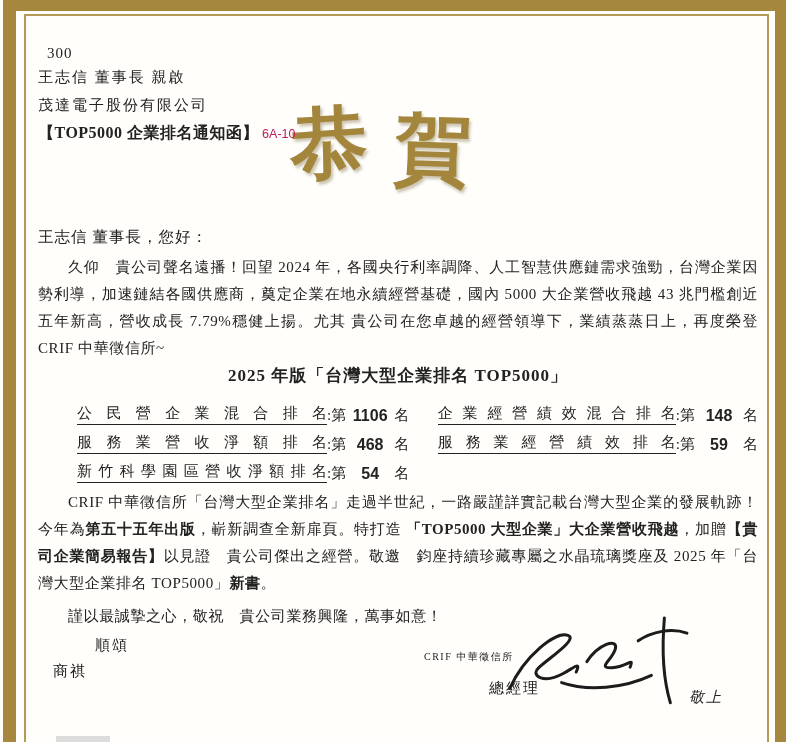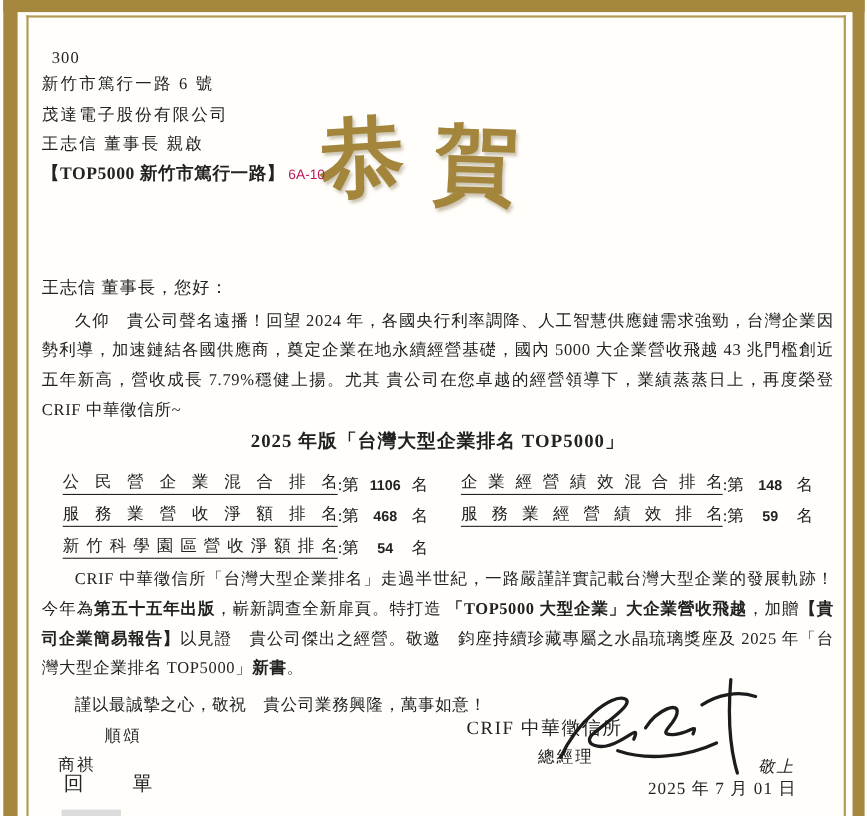--- a/index.html
+++ b/index.html
@@ -48,35 +48,36 @@
 
   
   .rank-table{margin:8px 0 0 19px;}
   .rank-row{display:flex;height:29px;align-items:flex-end;}
   .rank-cell{font-size:15px;white-space:nowrap;}
   .rank-cell.left{width:362px;}
   .rank-label{
     display:inline-block;text-align:justify;text-align-last:justify;
     border-bottom:1px solid #222;padding-bottom:1px;vertical-align:bottom;
     font-size:15px;
+    margin-left:20px;
   }
   .rank-cell.left  .rank-label{width:250px;}
   .rank-cell.right .rank-label{width:238px;}
   .rank-value{
     font-family:"Liberation Sans","DejaVu Sans",sans-serif;
-    font-weight:bold;font-size:13px;display:inline-block;width:48px;text-align:center;
+    font-weight:bold;font-size:16px;display:inline-block;width:48px;text-align:center;
     vertical-align:bottom;line-height:19px;
   }
   .rank-prefix,.rank-suffix{font-size:15px;}
 
   .shunsong{margin:4px 0 0 57px;font-size:15px;line-height:23px;letter-spacing:2px;}
   .shangqi{margin:3px 0 0 15px;font-size:15px;line-height:23px;letter-spacing:2px;}
 
   
-  .sign-org{position:absolute;left:424px;top:650px;font-size:17px;letter-spacing:1.5px;}
+  .sign-org{position:absolute;left:424px;top:650px;font-size:10px;letter-spacing:1.5px;}
   .sign-title{position:absolute;left:489px;top:679px;font-size:15px;letter-spacing:2px;}
   .sign-respect{position:absolute;left:689px;top:688px;font-size:15px;letter-spacing:2px;font-style:italic;}
   .sign-date{position:absolute;left:589px;top:707px;font-size:15.5px;letter-spacing:1px;}
   .sign-svg{position:absolute;left:503px;top:615px;transform:rotate(-2deg);}
 
   .reply{position:absolute;left:58px;top:700px;font-size:18px;letter-spacing:20px;font-weight:500;}
   .bottom-sliver{position:absolute;left:56px;top:736px;width:54px;height:6px;background:#dcdcdc;}
 </style>
 </head>
 <body>
@@ -89,27 +90,26 @@
   <div class="inner-frame"></div>
 
   <div class="congrats">
     <span class="c1">恭</span><span class="c2">賀</span>
   </div>
 
   <div class="content">
 
     <div class="address-block">
       <div class="addr-postal">300</div>
-      <div class="addr-line">新竹市篤行一路 6 號</div>
+      <div class="addr-line">王志信 董事長  親啟</div>
       <div class="addr-line addr-company">茂達電子股份有限公司</div>
-      <div class="addr-line">王志信 董事長  親啟</div>
     </div>
 
     <div class="notice-line">
-      <span class="notice-title">【TOP5000 新竹市篤行一路】</span><span class="notice-code">6A-10</span>
+      <span class="notice-title">【TOP5000 企業排名通知函】</span><span class="notice-code">6A-10</span>
     </div>
 
     <div class="greeting">王志信 董事長，您好：</div>
 
     <p class="para">久仰　貴公司聲名遠播！回望 2024 年，各國央行利率調降、人工智慧供應鏈需求強勁，台灣企業因勢利導，加速鏈結各國供應商，奠定企業在地永續經營基礎，國內 5000 大企業營收飛越 43 兆門檻創近五年新高，營收成長 7.79%穩健上揚。尤其 貴公司在您卓越的經營領導下，業績蒸蒸日上，再度榮登 CRIF 中華徵信所~</p>
 
     <div class="heading">2025 年版「台灣大型企業排名 TOP5000」</div>
 
     <div class="rank-table">
       <div class="rank-row">
@@ -150,17 +150,15 @@
       <g stroke="#1c1c1c" stroke-width="3" stroke-linecap="round" fill="none">
         <path d="M6,70 C22,38 54,14 66,19 C76,23 48,40 36,50 C26,58 40,67 60,57 C72,51 78,45 73,56"></path>
         <path d="M58,66 C84,76 120,74 148,62"></path>
         <path d="M84,46 C96,29 116,23 113,34 C110,45 93,53 109,53 C124,53 132,42 127,53"></path>
         <path d="M136,27 C150,18 170,15 185,21"></path>
         <path d="M163,5 C160,30 158,60 166,90"></path>
       </g>
     </svg>
   </div>
   <div class="sign-respect">敬上</div>
-  <div class="sign-date">2025 年 7 月 01 日</div>
 
-  <div class="reply">回 單</div>
   <div class="bottom-sliver"></div>
 </div>
 
 </body></html>

